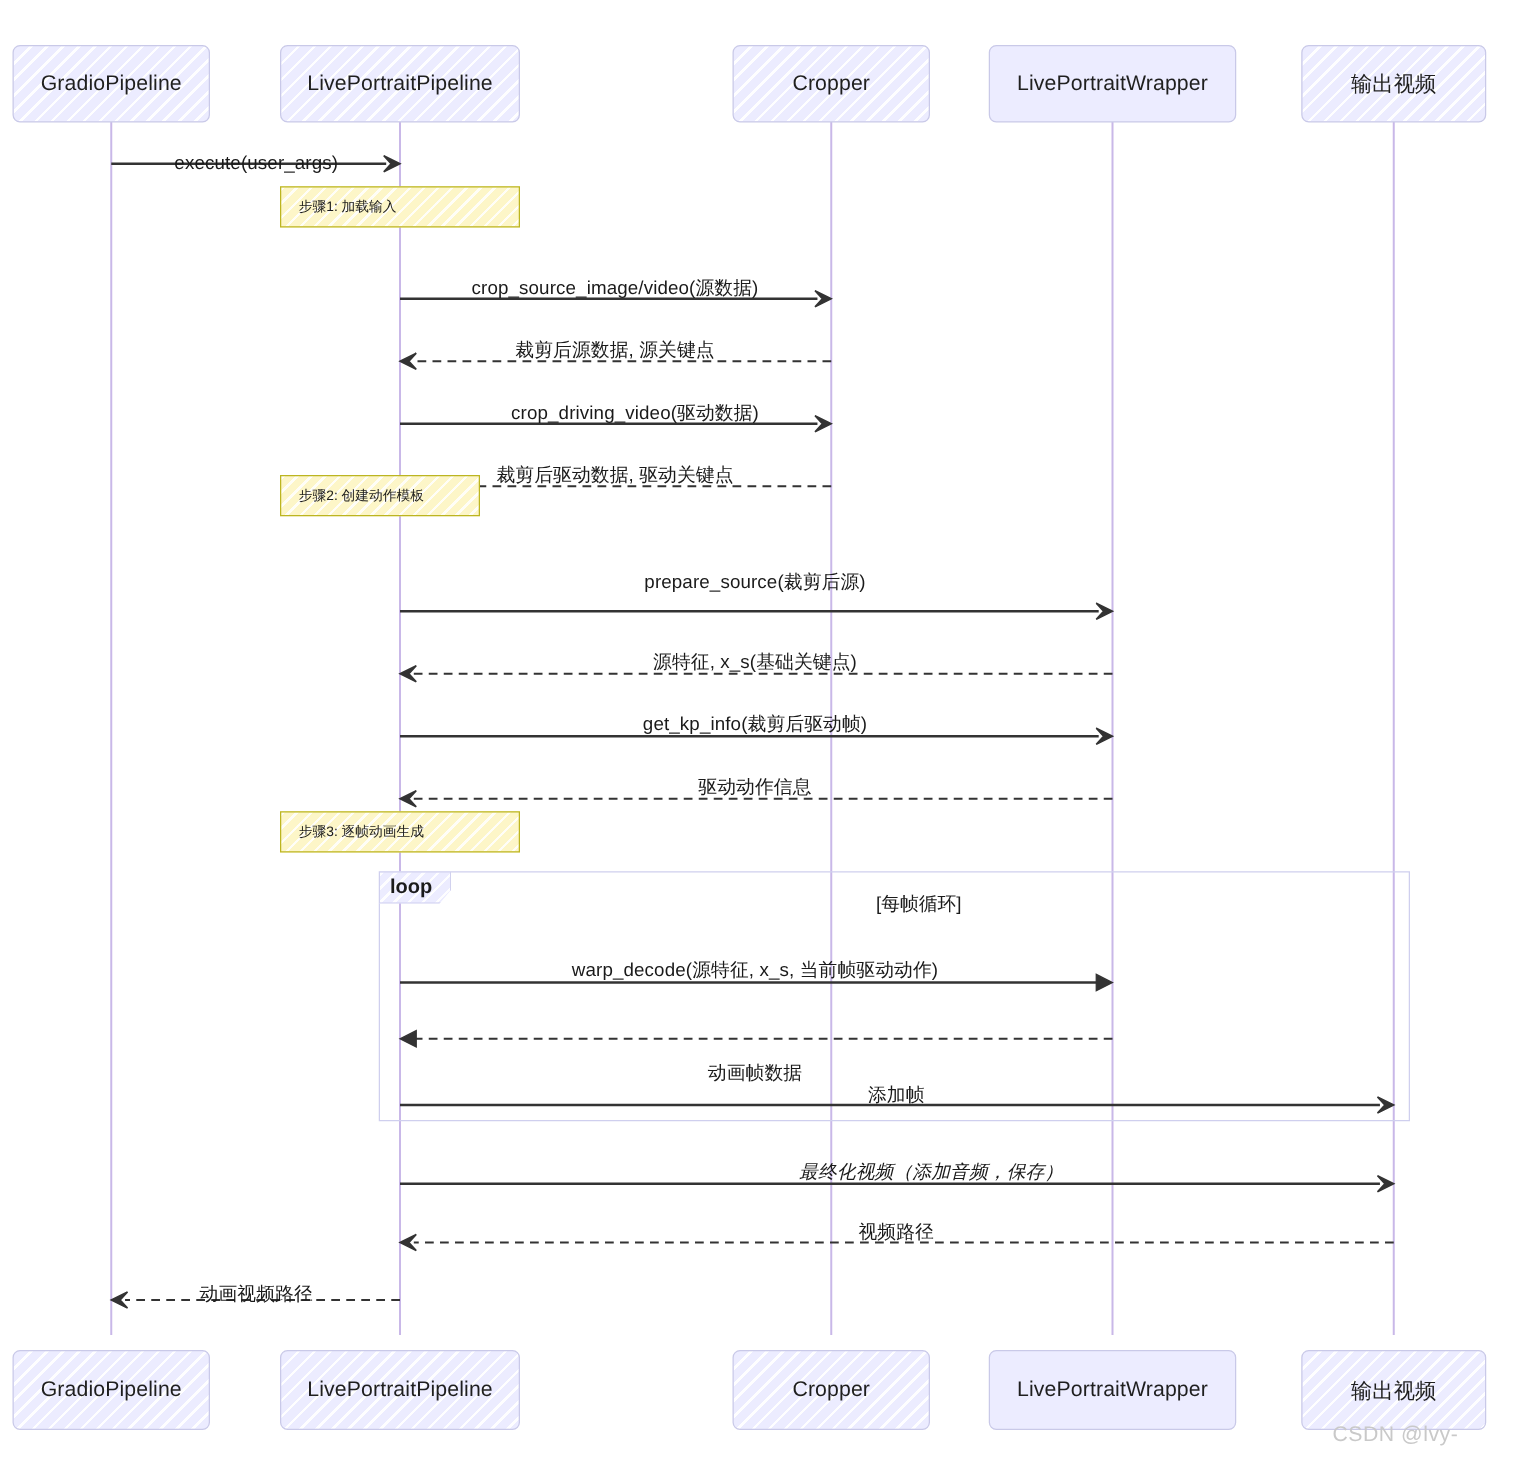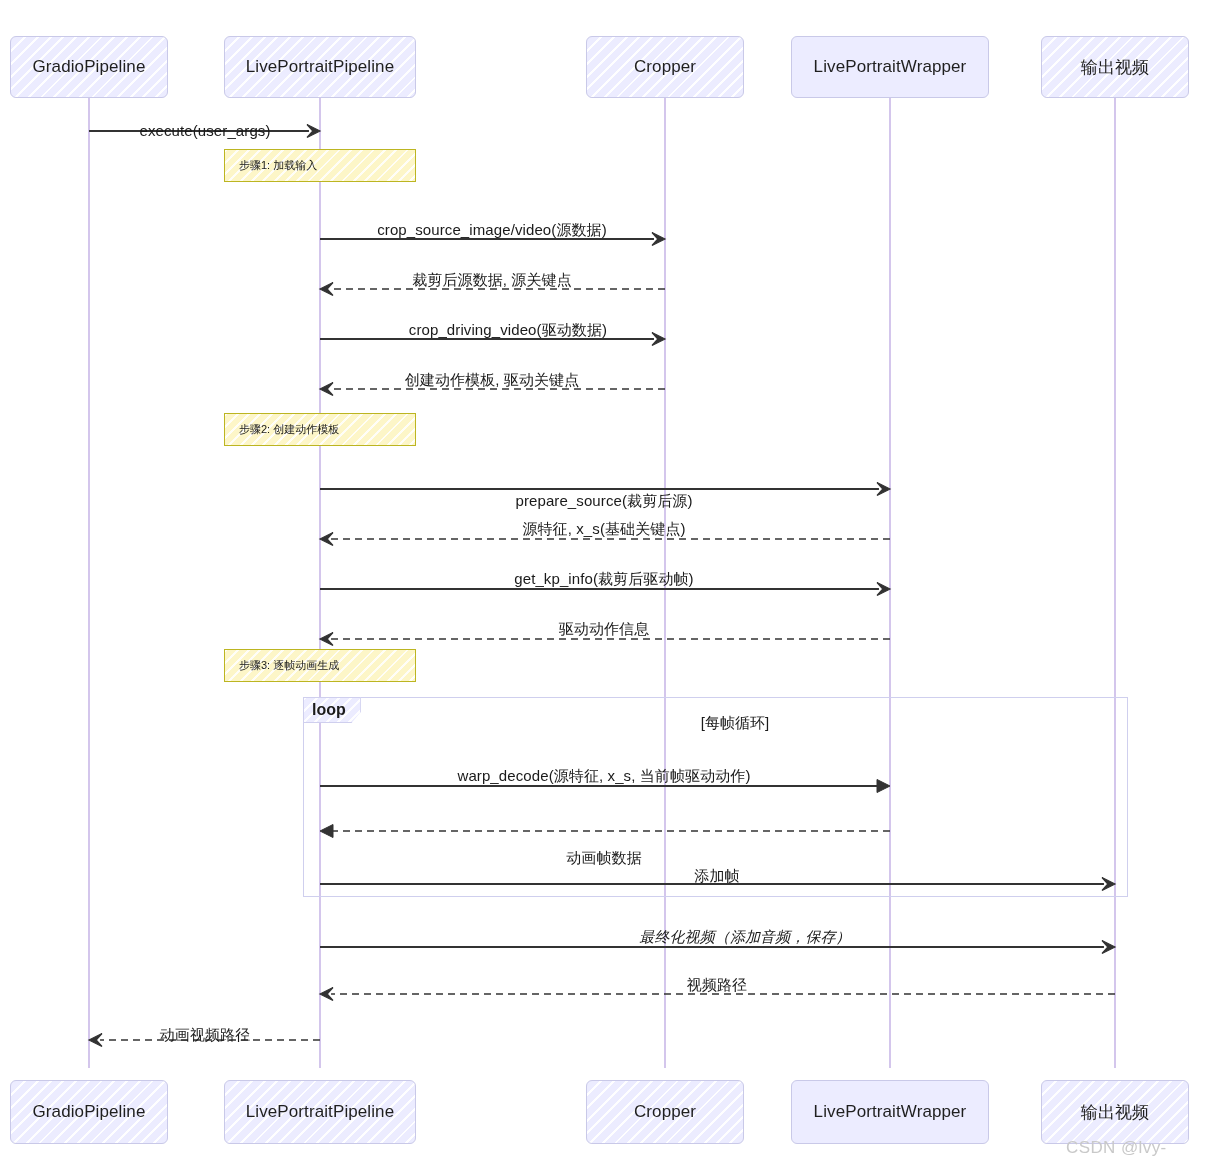--- a/index.html
+++ b/index.html
@@ -192,28 +192,28 @@
       <div class="participant-box" style="left: 1041px; top: 24px; width: 148px; height: 62px;">
         <span class="participant-label">输出视频</span>
       </div>
       <div class="participant-box" style="left: 1041px; top: 1068px; width: 148px; height: 64px;">
         <span class="participant-label">输出视频</span>
       </div>
       <div class="loop-box" style="left: 303px; top: 697px; width: 825px; height: 200px;"></div>
       <div class="loop-tag" style="left: 303px; top: 697px; height: 26px;">loop</div>
       <div class="loop-condition" style="left: 735px; top: 714px;">[每帧循环]</div>
       <div class="note-box" style="left: 224px; top: 149px; width: 192px; height: 33px;">步骤1: 加载输入</div>
-      <div class="note-box" style="left: 224px; top: 413px; width: 192px; height: 33px; text-align: right;">步骤2: 创建动作模板</div>
+      <div class="note-box" style="left: 224px; top: 380px; width: 160px; height: 33px; text-align: right;">步骤2: 创建动作模板</div>
       <div class="note-box" style="left: 224px; top: 649px; width: 192px; height: 33px;">步骤3: 逐帧动画生成</div>
       <div class="msg-label" style="left: 205px; top: 122px;">execute(user_args)</div>
       <div class="msg-label" style="left: 492px; top: 221px;">crop_source_image/video(源数据)</div>
       <div class="msg-label" style="left: 492px; top: 271px;">裁剪后源数据, 源关键点</div>
       <div class="msg-label" style="left: 508px; top: 321px;">crop_driving_video(驱动数据)</div>
-      <div class="msg-label" style="left: 492px; top: 371px;">创建动作模板, 驱动关键点</div>
-      <div class="msg-label" style="left: 604px; top: 492px;">prepare_source(裁剪后源)</div>
+      <div class="msg-label" style="left: 492px; top: 371px;">裁剪后驱动数据, 驱动关键点</div>
+      <div class="msg-label" style="left: 604px; top: 456px;">prepare_source(裁剪后源)</div>
       <div class="msg-label" style="left: 604px; top: 520px;">源特征, x_s(基础关键点)</div>
       <div class="msg-label" style="left: 604px; top: 570px;">get_kp_info(裁剪后驱动帧)</div>
       <div class="msg-label" style="left: 604px; top: 620px;">驱动动作信息</div>
       <div class="msg-label" style="left: 604px; top: 767px;">warp_decode(源特征, x_s, 当前帧驱动动作)</div>
       <div class="msg-label" style="left: 604px; top: 817px; margin-top: 32px;">动画帧数据</div>
       <div class="msg-label" style="left: 717px; top: 867px;">添加帧</div>
       <div class="msg-label" style="left: 745px; top: 928px; font-style: italic;">最终化视频（添加音频，保存）</div>
       <div class="msg-label" style="left: 717px; top: 976px;">视频路径</div>
       <div class="msg-label" style="left: 205px; top: 1026px;">动画视频路径</div>
     </div>

